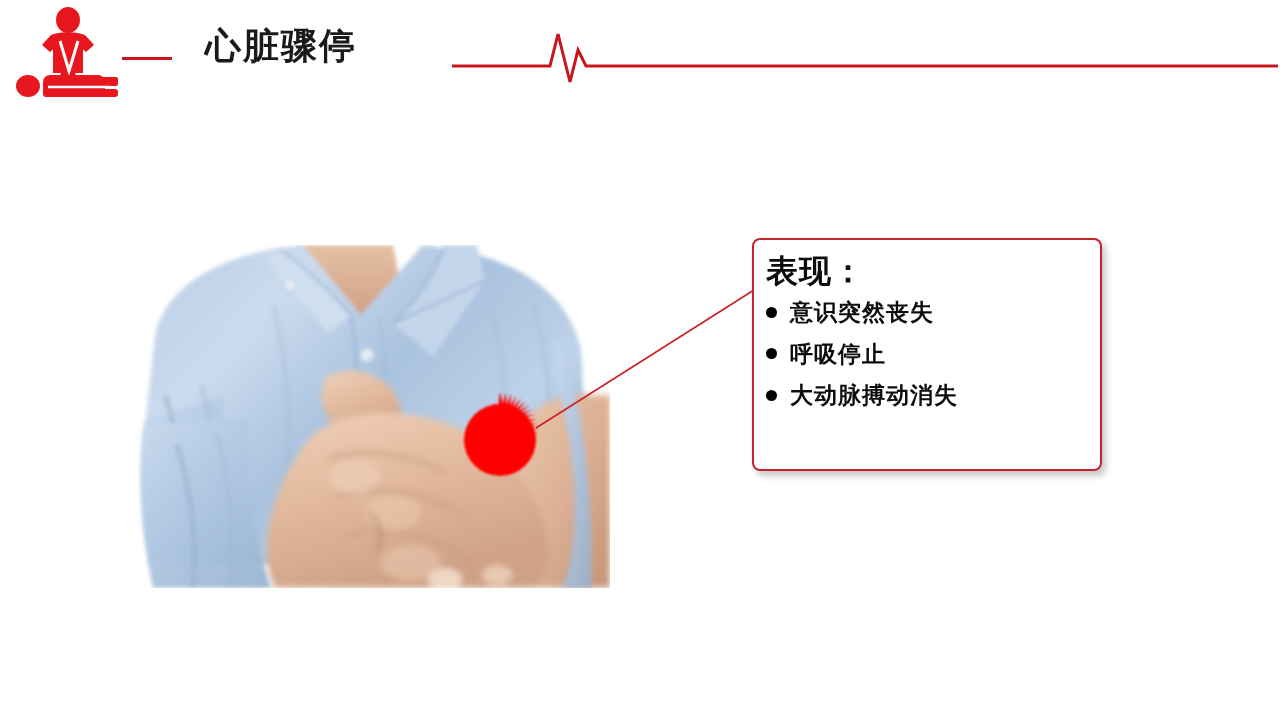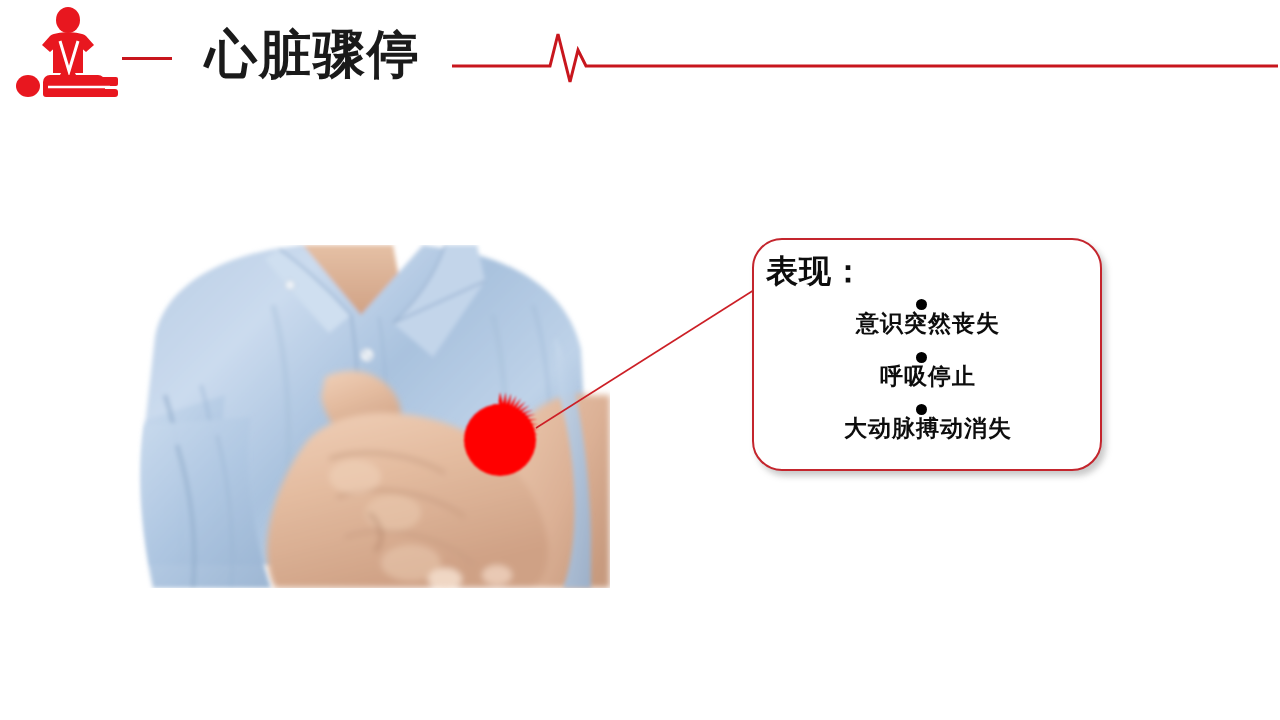--- a/index.html
+++ b/index.html
@@ -44,21 +44,21 @@
     top: 57px;
     width: 50px;
     height: 3px;
     background: #c8161d;
   }
 
   .slide-title {
     position: absolute;
     left: 205px;
     top: 28px;
-    font-size: 52px;
+    font-size: 36px;
     font-weight: bold;
     color: #1a1a1a;
     letter-spacing: 2px;
     line-height: 1;
     white-space: nowrap;
     font-family: "Liberation Sans", "DejaVu Sans", sans-serif;
   }
 
   .ecg-line {
     position: absolute;
@@ -101,21 +101,21 @@
 
   
   .callout {
     position: absolute;
     left: 752px;
     top: 238px;
     width: 350px;
     height: 233px;
     background: #ffffff;
     border: 2px solid #c4252d;
-    border-radius: 30px;
+    border-radius: 8px;
     box-sizing: border-box;
     box-shadow: 4px 5px 6px rgba(120,120,120,0.40);
   }
 
   .callout-inner {
     position: absolute;
     left: 12px;
     top: 14px;
     right: 10px;
   }
@@ -134,21 +134,20 @@
     margin: 0;
     padding: 0;
     list-style: none;
   }
 
   .bullet-item {
     display: flex;
     align-items: center;
     margin-bottom: 15px;
     white-space: nowrap;
-    flex-direction: column;
   }
   .bullet-item:last-child { margin-bottom: 16px; }
 
   .bullet-dot {
     width: 11px;
     height: 11px;
     border-radius: 50%;
     background: #000000;
     flex: 0 0 auto;
     margin-right: 13px;

